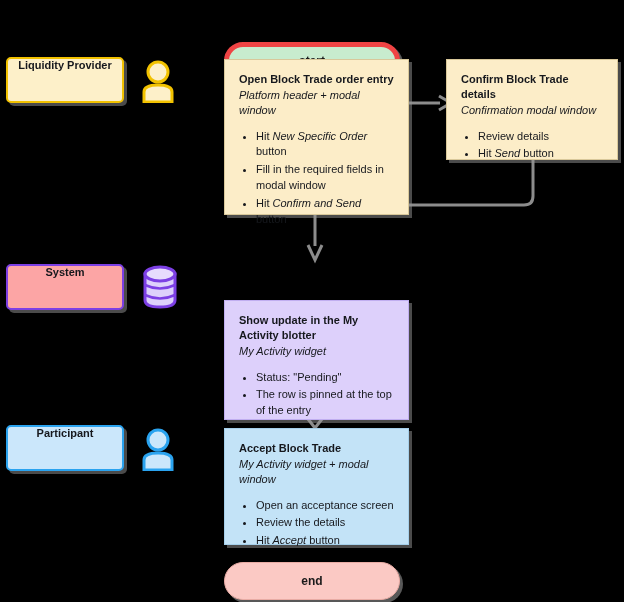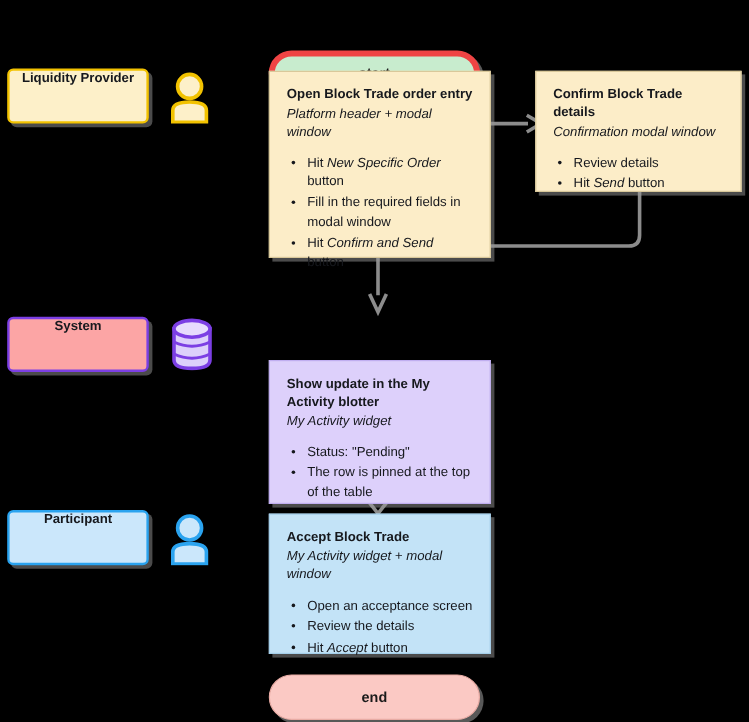--- a/index.html
+++ b/index.html
@@ -179,21 +179,21 @@
       <li><span>Review details</span><i></i><span></span></li>
       <li><span>Hit </span><i>Send</i><span> button</span></li>
     </ul>
   </div>
 
   <div class="proc purple" style="left:224px; top:265px; width:185px; height:120px;">
     <div class="p-title">Show update in the My Activity blotter</div>
     <div class="p-sub">My Activity widget</div>
     <ul>
       <li><span>Status: "Pending"</span><i></i><span></span></li>
-      <li><span>The row is pinned at the top of the table</span><i></i><span></span></li>
+      <li><span>The row is pinned at the top of the entry</span><i></i><span></span></li>
     </ul>
   </div>
 
   <div class="proc blue" style="left:224px; top:428px; width:185px; height:117px;">
     <div class="p-title">Accept Block Trade</div>
     <div class="p-sub">My Activity widget + modal window</div>
     <ul>
       <li><span>Open an acceptance screen</span><i></i><span></span></li>
       <li><span>Review the details</span><i></i><span></span></li>
       <li><span>Hit </span><i>Accept</i><span> button</span></li>

